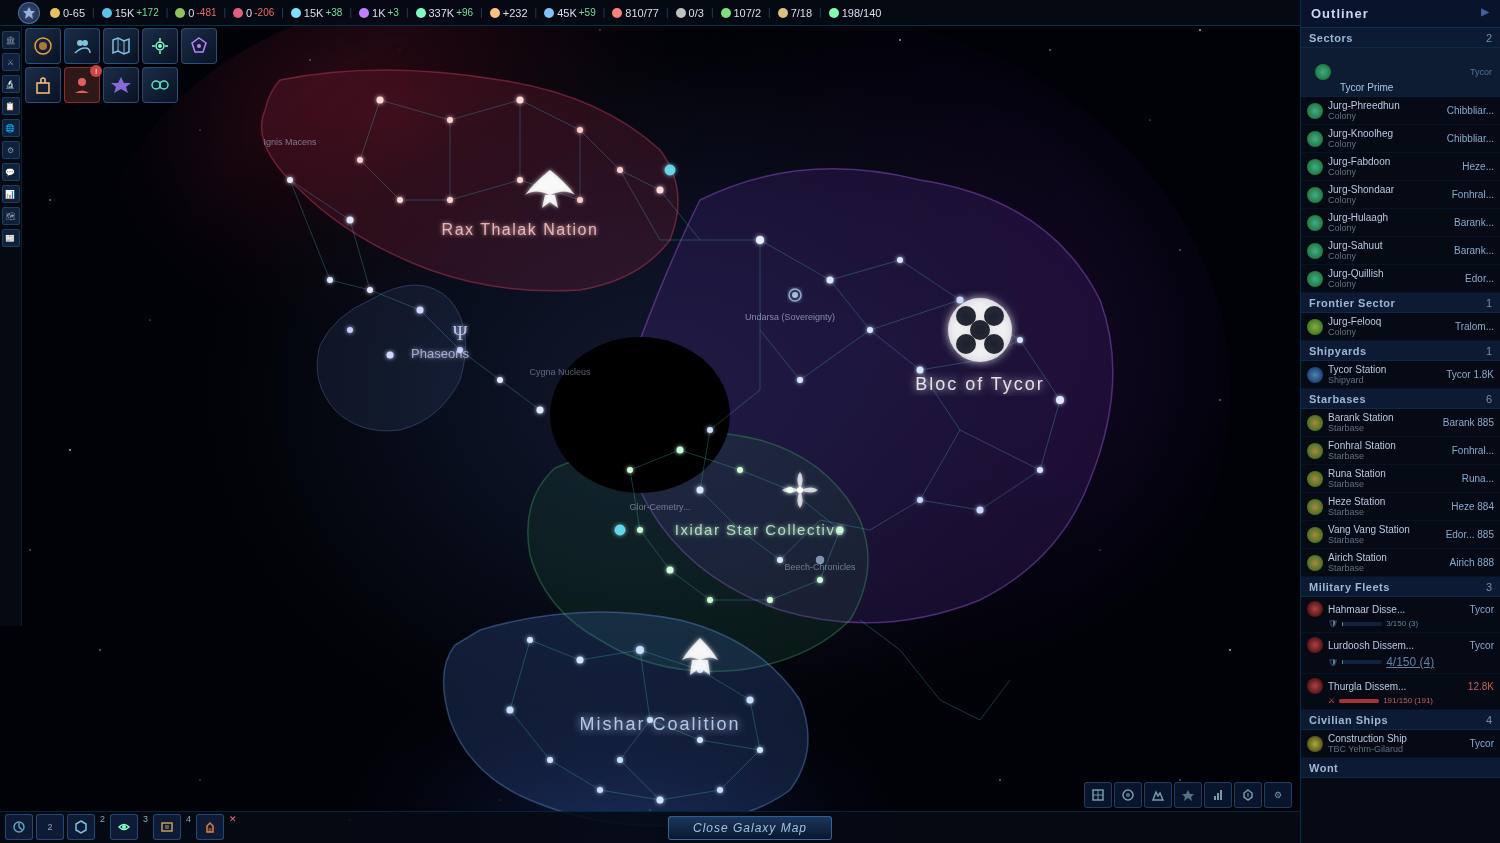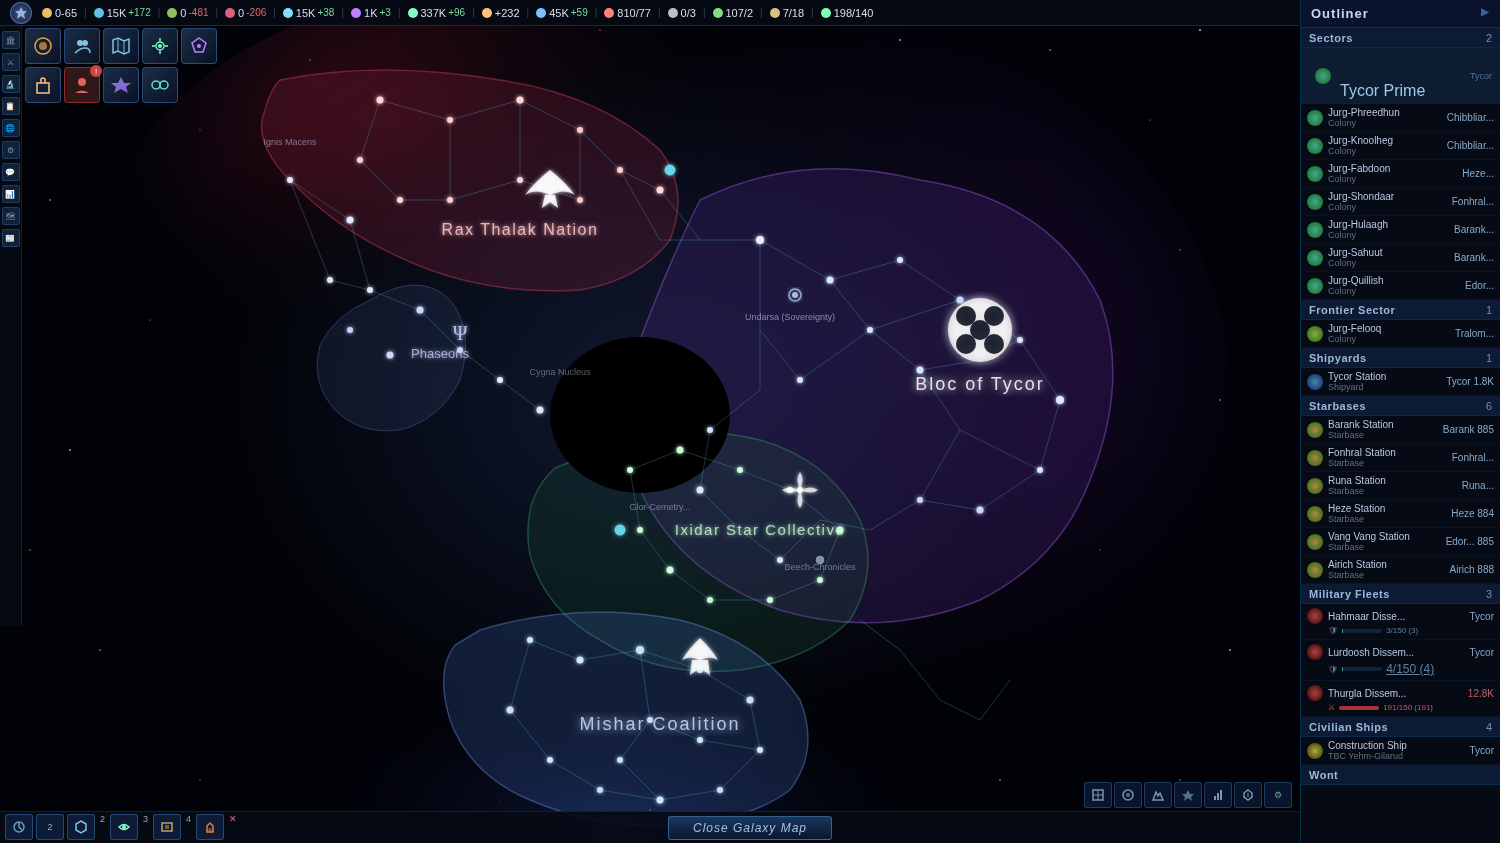--- a/index.html
+++ b/index.html
@@ -53,21 +53,21 @@
 
     
     #top-hud {
       position: absolute;
       top: 0; left: 0; right: 0;
       height: 26px;
       background: rgba(5,10,20,0.92);
       border-bottom: 1px solid rgba(0,150,200,0.3);
       display: flex;
       align-items: center;
-      padding: 0 10px;
+      padding: 0 18px;
       z-index: 50;
     }
 
     .hud-empire-icon {
       width: 22px;
       height: 22px;
       background: radial-gradient(circle, #3a5080, #1a2540);
       border: 1px solid rgba(100,150,220,0.6);
       border-radius: 50%;
       margin-right: 6px;
@@ -873,21 +873,21 @@
   </div>
 
   <div class="section-header">
     <span class="section-title">Sectors</span>
     <span class="section-count">2</span>
   </div>
 
   <div class="sub-section">
     <div style="display:flex;align-items:center;gap:4px;">
       <div class="item-icon planet"></div>
-      <span style="font-size:16px;color:#a0c8e8;margin-top:31px;">Tycor Prime</span>
+      <span style="font-size:10px;color:#a0c8e8;margin-top:31px;">Tycor Prime</span>
     </div>
     <span style="font-size:9px;color:#5070a0;">Tycor</span>
   </div>
 
   <div class="outliner-item">
     <div class="item-icon planet"></div>
     <div class="item-text">
       <div class="item-name">Jurg-Phreedhun</div>
       <div class="item-subtitle">Colony</div>
     </div>

